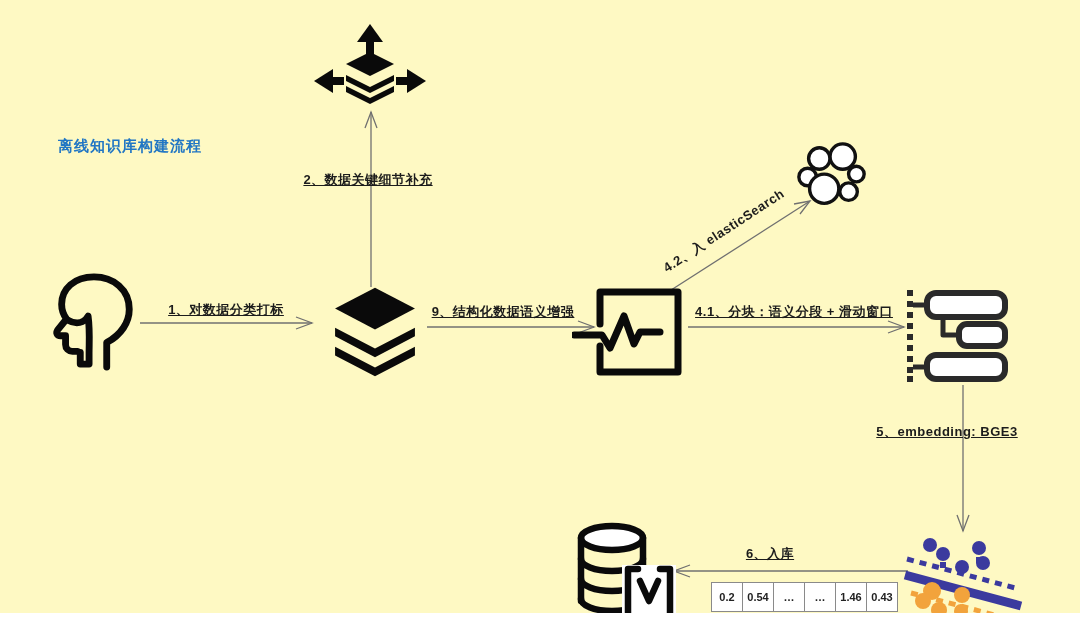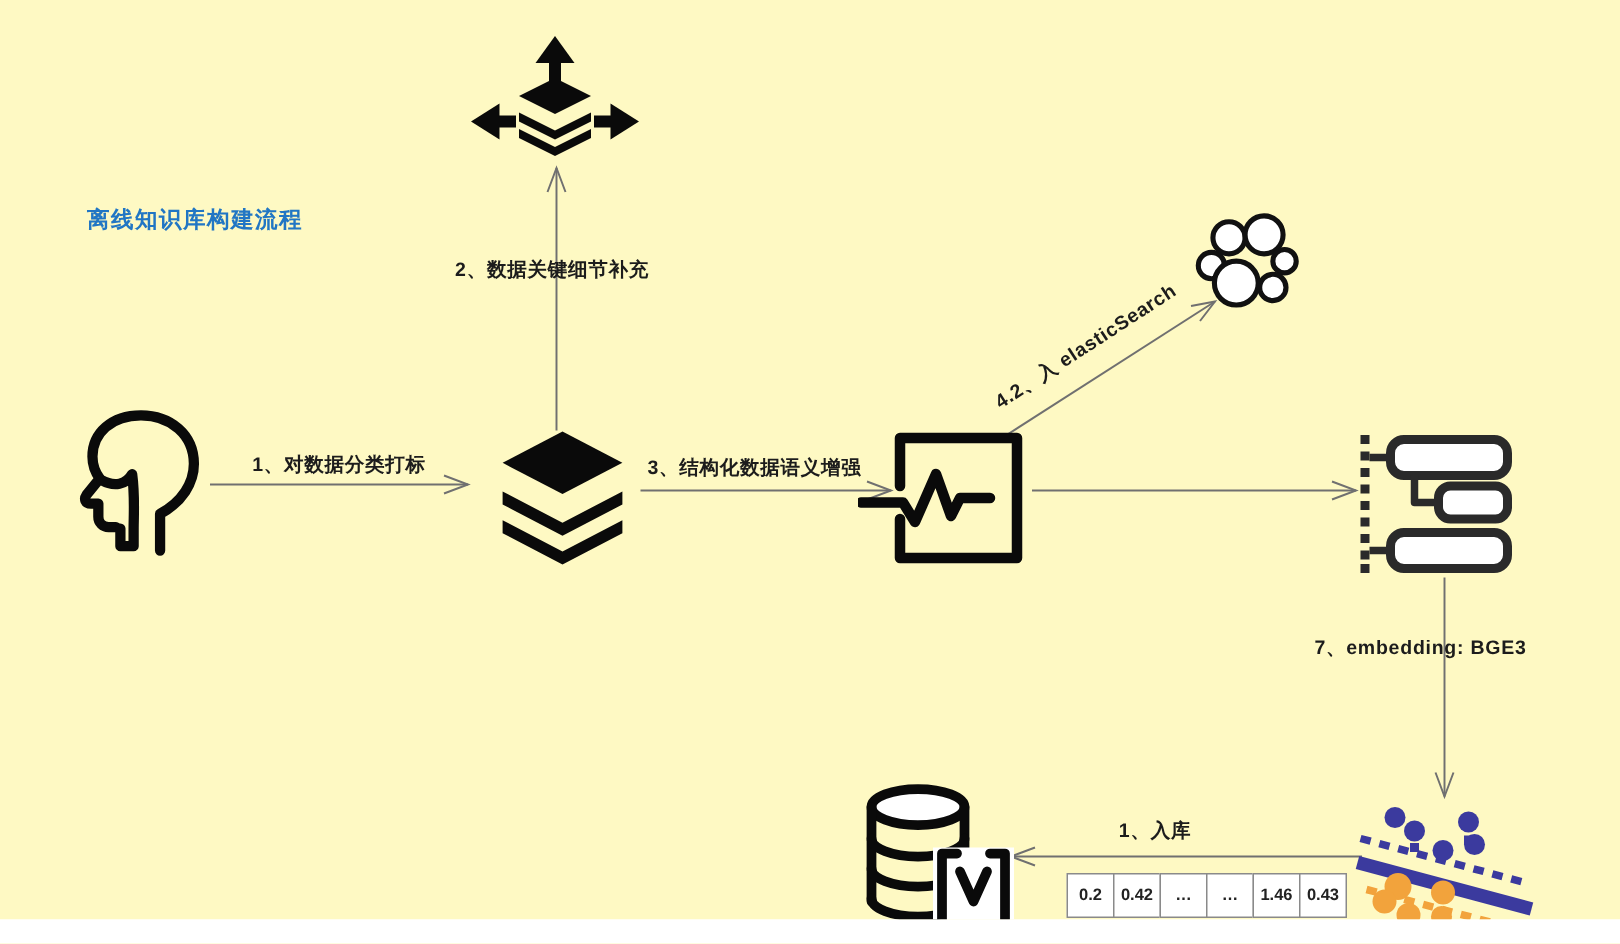--- a/index.html
+++ b/index.html
@@ -1,20 +1,20 @@
 <!DOCTYPE html>
 <html><head>
 <meta charset="utf-8">
 <style>
   html,body{margin:0;padding:0;background:#fff;}
   #canvas{position:relative;width:1080px;height:613px;background:#fef9c3;overflow:hidden;
           font-family:"Liberation Sans","DejaVu Sans",sans-serif;padding-left:26px;}
   .abs{position:absolute;}
   .lbl{position:absolute;transform:translateX(-50%);white-space:nowrap;
-       font-size:13px;font-weight:600;color:#1c1c1c;letter-spacing:.5px;}
+       font-size:13px;font-weight:600;color:#1c1c1c;letter-spacing:.5px;text-decoration:underline;}
   .lbl-diag{position:absolute;transform:translate(-50%,-50%) rotate(-33deg);white-space:nowrap;
        font-size:13px;font-weight:600;color:#1c1c1c;letter-spacing:.5px;}
   #title{position:absolute;left:58px;top:137px;font-size:15px;font-weight:bold;
          color:#2176C4;letter-spacing:1px;}
   #vector-table{position:absolute;left:711px;top:582px;display:flex;}
   #vector-table .cell{width:30px;height:28px;border:1px solid #8a8a8a;margin-left:-1px;
          display:flex;align-items:center;justify-content:center;
          font-size:11px;font-weight:600;color:#222;background:#fff;}
   #vector-table .cell:first-child{margin-left:0;}
   svg{display:block;}
@@ -52,24 +52,25 @@
         <path d="M957 515 L963 531 L969 515"></path>
     </g>
     <g>
       <path d="M908 571 L674 571"></path>
         <path d="M690 565 L674 571 L690 577"></path>
     </g>
   </svg>
 
   <div class="lbl" style="left:226px;top:301px;">1、对数据分类打标</div>
   <div class="lbl" style="left:368px;top:171px;">2、数据关键细节补充</div>
-  <div class="lbl" style="left:503px;top:303px;">3、结构化数据语义增强</div>
+  <div class="lbl" style="left:503px;top:303px;">9、结构化数据语义增强</div>
+  <div class="lbl" style="left:794px;top:303px;">4.1、分块：语义分段 + 滑动窗口</div>
   <div class="lbl-diag" style="left:724px;top:231px;">4.2、入 elasticSearch</div>
-  <div class="lbl" style="left:947px;top:423px;">7、embedding:  BGE3</div>
-  <div class="lbl" style="left:770px;top:545px;">1、入库</div>
+  <div class="lbl" style="left:947px;top:423px;">5、embedding:  BGE3</div>
+  <div class="lbl" style="left:770px;top:545px;">6、入库</div>
 
   <svg class="abs" style="left:44px;top:271px;" width="98" height="100" viewBox="0 0 100 100" fill="none" stroke="#0a0a0a" stroke-width="7" stroke-linecap="round" stroke-linejoin="round">
     <path d="M64 97 V72 C79 64 87 51 87 38 C87 18 71 5 51 5 C31 5 18 17 18 33 C18 39 20 44 23 48 L14 59 C12 62 13 65 17 65 H22 V74 C22 78 25 81 29 81 H34"></path>
     <path d="M24 49 C33 54 41 52 45 45 C47 60 46 72 46 83 V94 H37 V82"></path>
   </svg>
 
   <svg class="abs" style="left:328px;top:286px;" width="94" height="92" viewBox="0 0 100 106" fill="#0a0a0a" stroke="none">
     <path d="M50 2 L96 26 L50 50 L4 26 Z"></path>
     <path d="M4 48 L50 72 L96 48 L96 58 L50 82 L4 58 Z"></path>
     <path d="M4 70 L50 94 L96 70 L96 80 L50 104 L4 80 Z"></path>
@@ -151,20 +152,20 @@
     <path d="M9 58 A31 12 0 0 0 71 58"></path>
     <path d="M9 78 A31 12 0 0 0 71 78"></path>
     <rect x="50" y="44" width="54" height="60" fill="#fff" stroke="none"></rect>
     <path d="M66 48 H56 V100 H66"></path>
     <path d="M88 48 H98 V100 H88"></path>
     <path d="M68 60 L77 80 L86 60"></path>
   </svg>
 
   <div id="vector-table">
     <div class="cell">0.2</div>
-    <div class="cell">0.42</div>
+    <div class="cell">0.54</div>
     <div class="cell">…</div>
     <div class="cell">…</div>
     <div class="cell">1.46</div>
     <div class="cell">0.43</div>
   </div>
 
 </div>
 
 </body></html>

